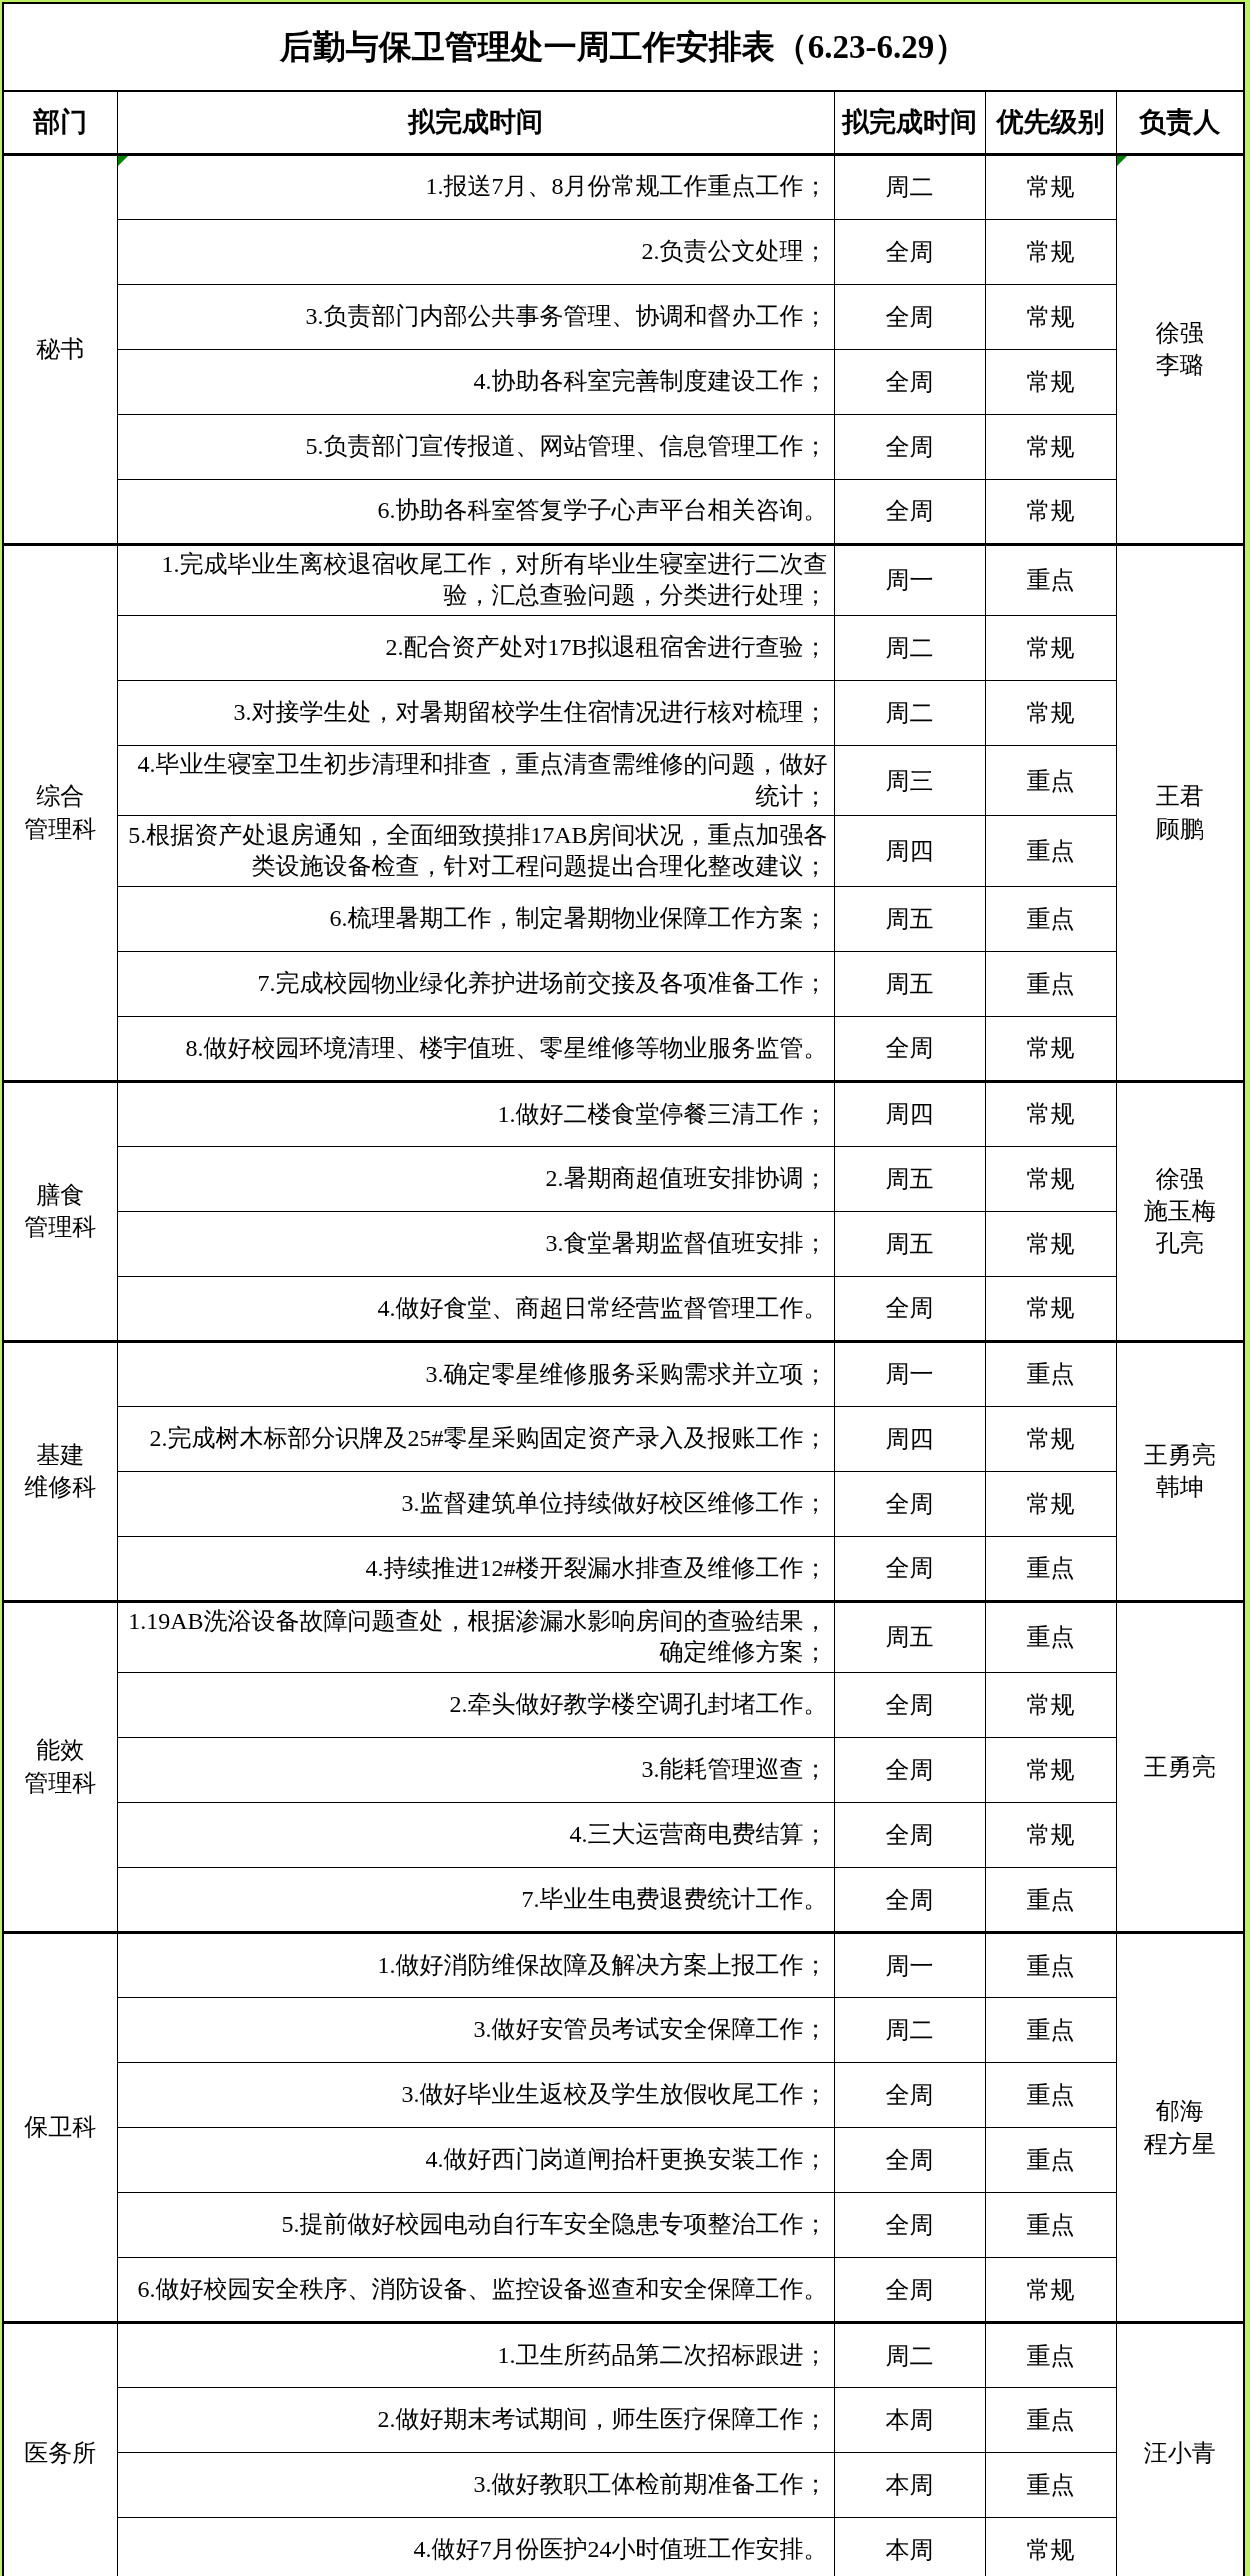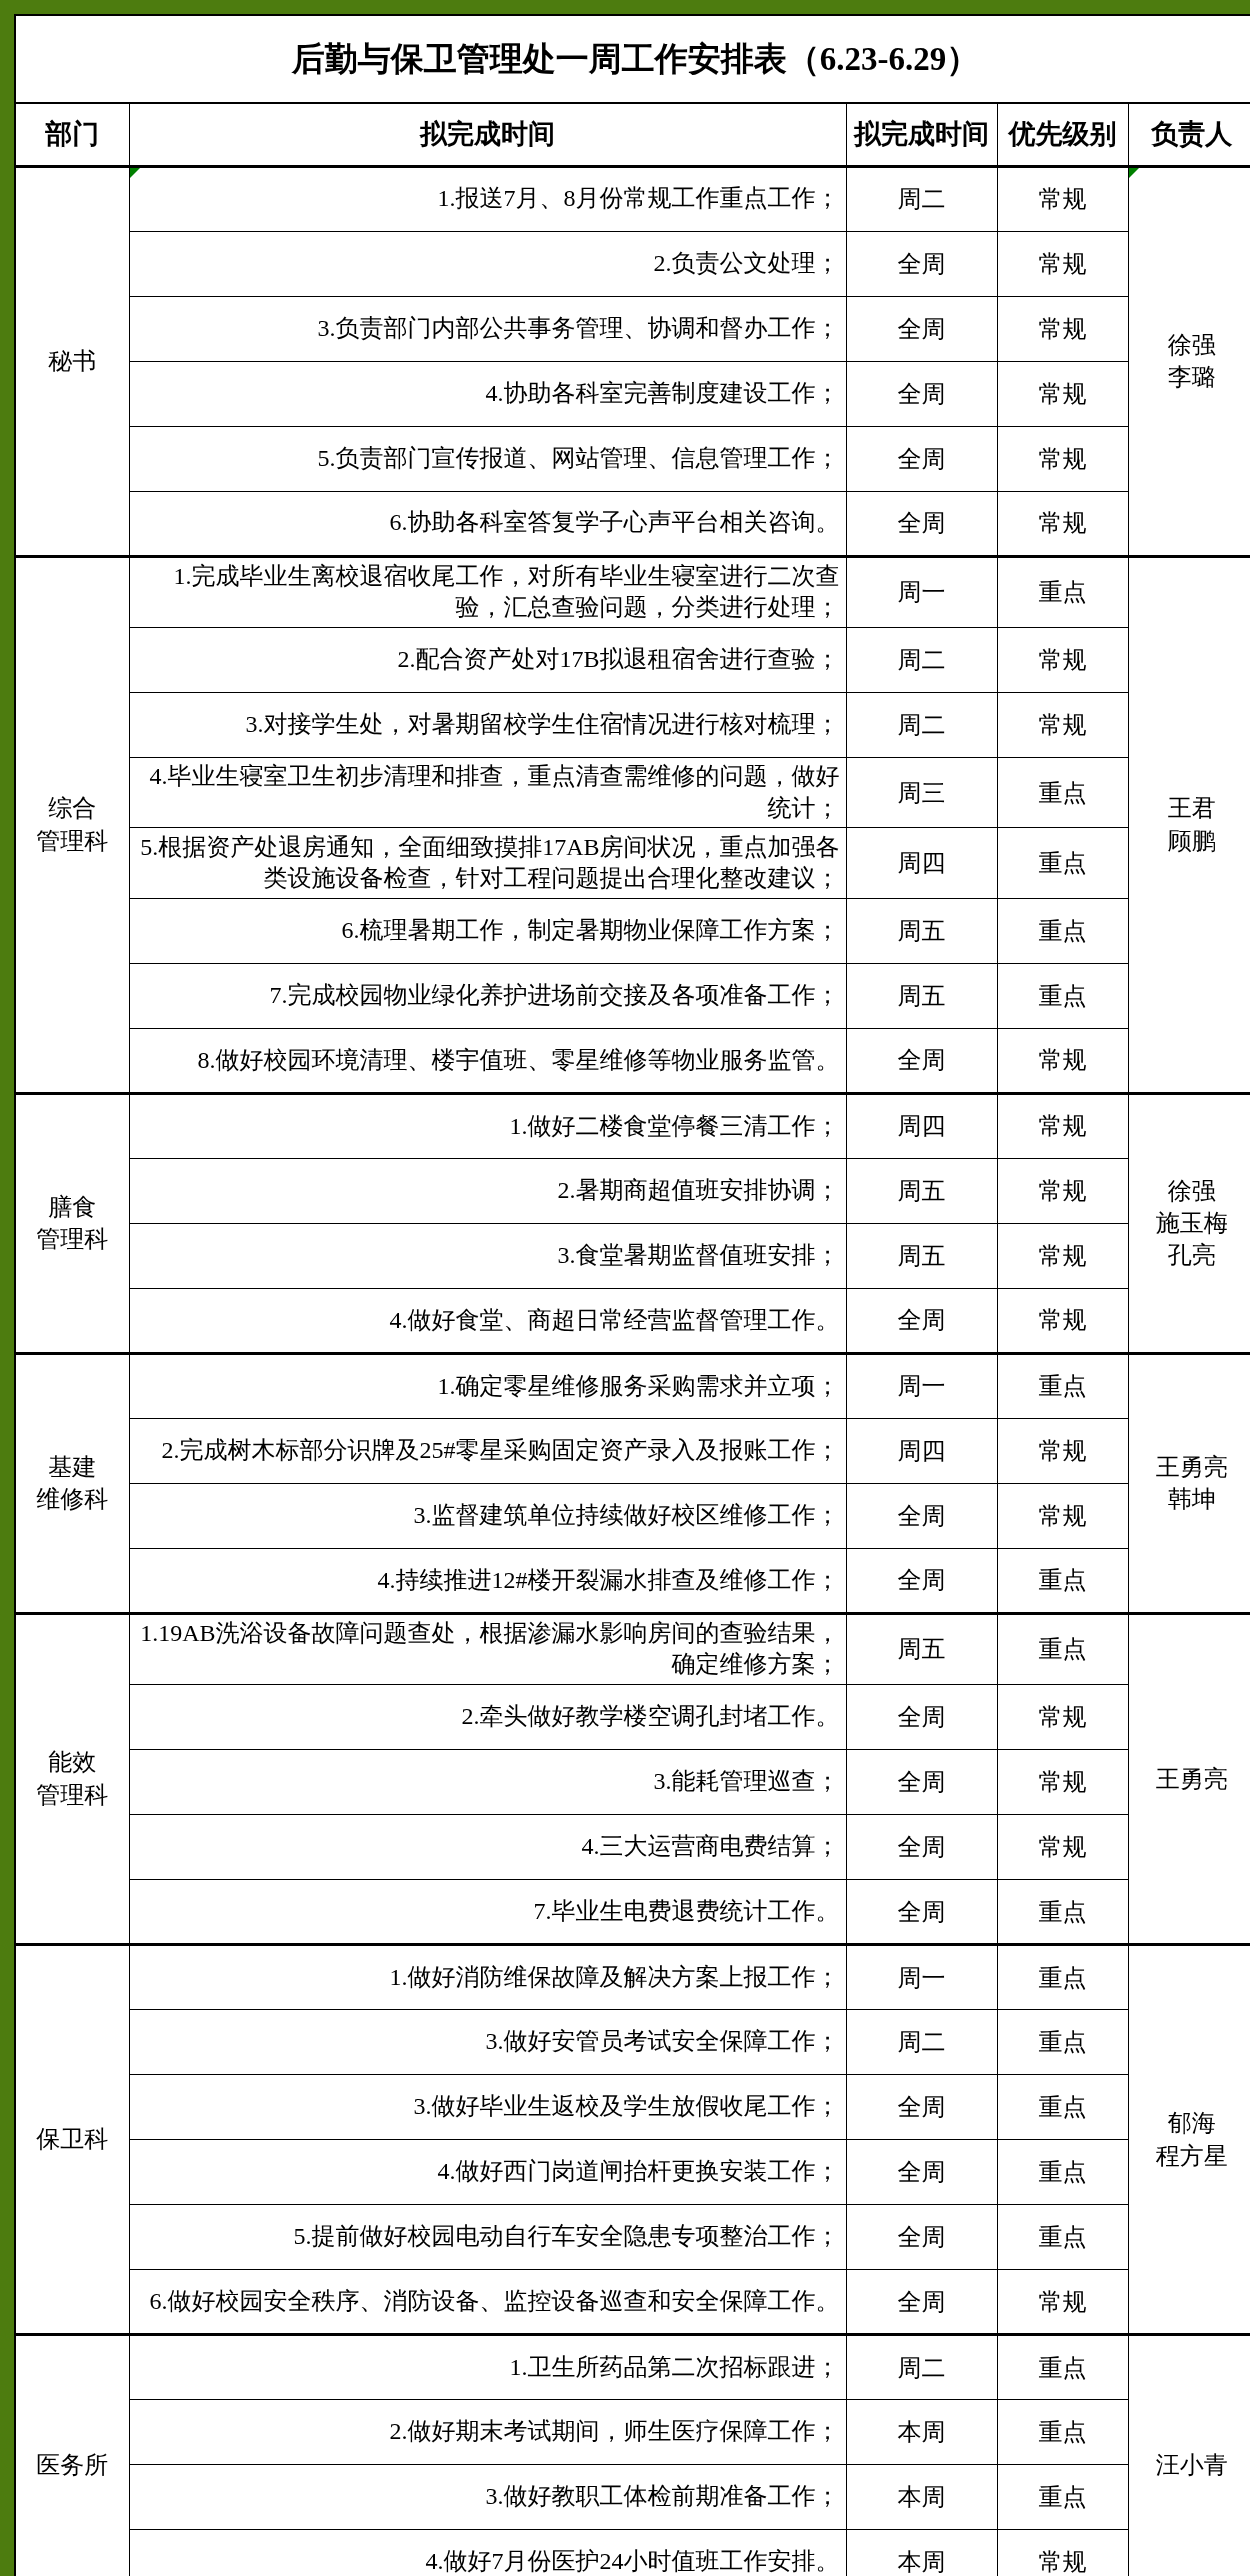--- a/index.html
+++ b/index.html
@@ -5,23 +5,23 @@
   html, body {
     margin: 0;
     padding: 0;
     background: #ffffff;
     font-family: "Liberation Serif", "DejaVu Serif", serif;
     color: #000000;
   }
   .page {
     width: 1250px;
     height: 2576px;
-    background: #4d7c0f;
+    background: #bef264;
     box-sizing: border-box;
-    padding: 14px;
+    padding: 2px;
   }
   table.sched {
     border-collapse: collapse;
     width: 1241px;
     table-layout: fixed;
     background: #ffffff;
   }
   table.sched td, table.sched th {
     border: 1.2px solid #000000;
     box-sizing: border-box;
@@ -203,21 +203,21 @@
           <td class="priority-cell">常规</td>
         </tr>
         <tr class="data-row">
           <td class="content-cell"><span>4.做好食堂、商超日常经营监督管理工作。</span></td>
           <td class="time-cell">全周</td>
           <td class="priority-cell">常规</td>
         </tr>
         <tr class="data-row section-start">
           <td rowspan="4" class="dept-cell">基建
 维修科</td>
-          <td class="content-cell"><span>1.确定零星维修服务采购需求并立项；</span></td>
+          <td class="content-cell"><span>3.确定零星维修服务采购需求并立项；</span></td>
           <td class="time-cell">周一</td>
           <td class="priority-cell">重点</td>
           <td rowspan="4" class="owner-cell"><span>王勇亮
 韩坤</span></td>
         </tr>
         <tr class="data-row">
           <td class="content-cell"><span>2.完成树木标部分识牌及25#零星采购固定资产录入及报账工作；</span></td>
           <td class="time-cell">周四</td>
           <td class="priority-cell">常规</td>
         </tr>

